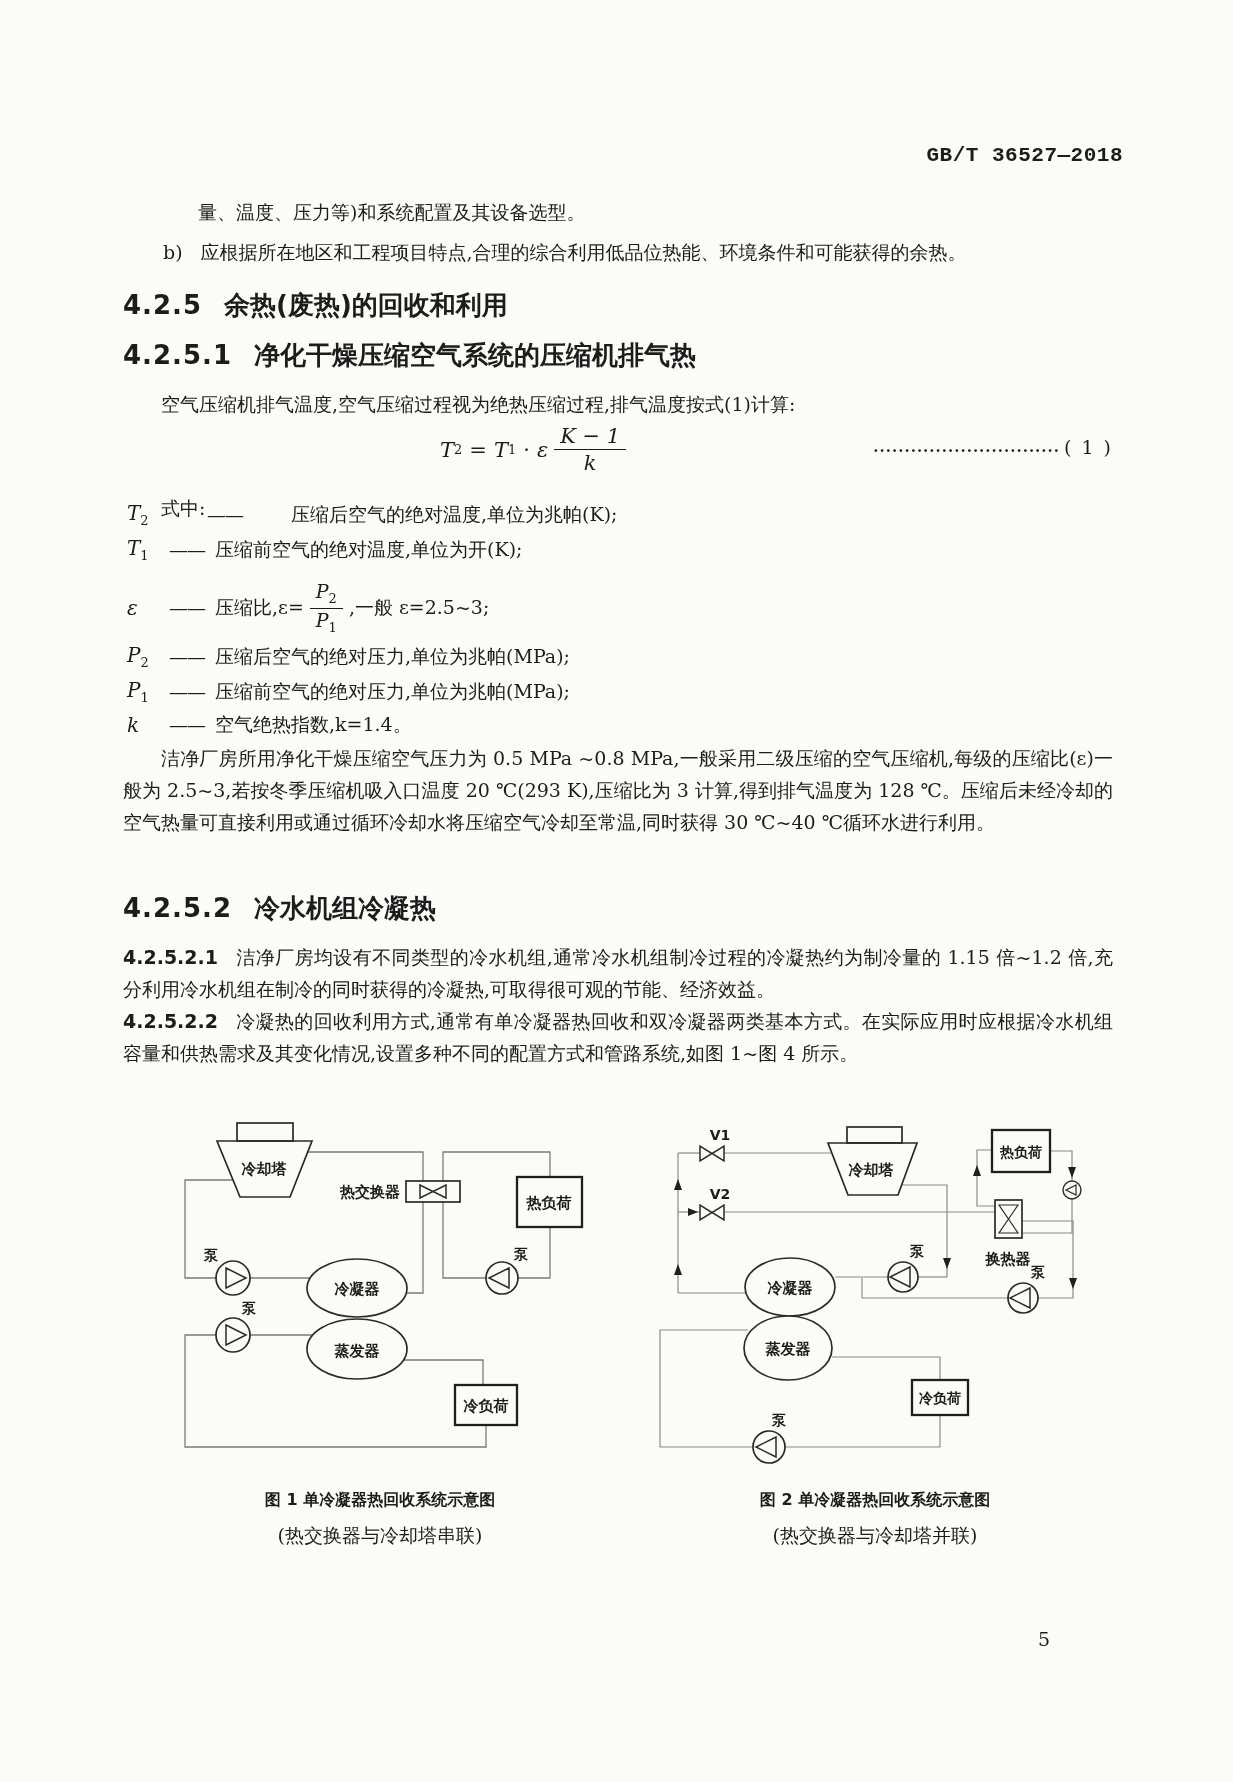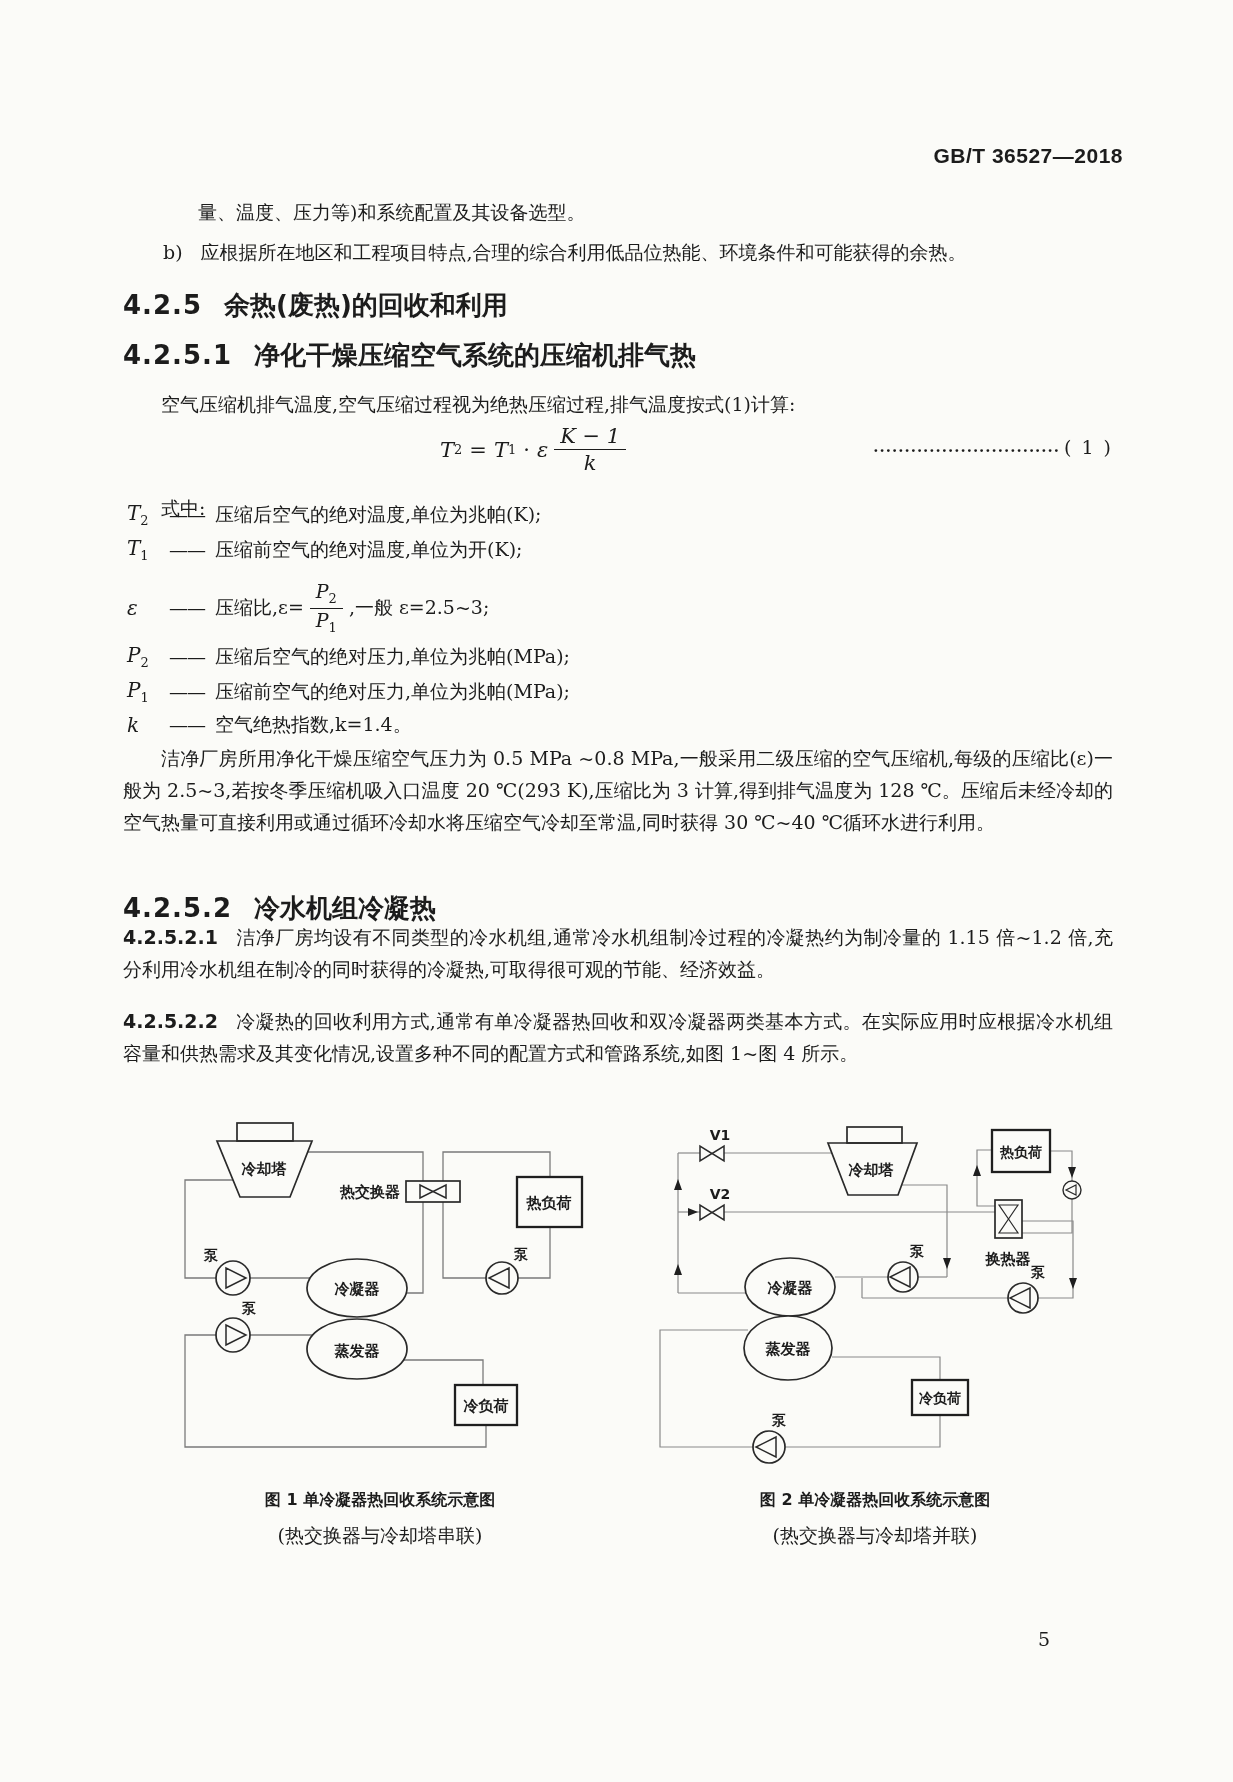--- a/index.html
+++ b/index.html
@@ -6,57 +6,57 @@
   body{
     width:1233px;height:1782px;position:relative;
     background:#fbfbf8;
     font-family:"DejaVu Serif", serif;
     color:#1c1c1c;
     overflow:hidden;
   }
   .abs{position:absolute;}
   .doc-header{
     top:144px;right:110px;
-    font-family:Liberation Sans, sans-serif;
+    font-family:Liberation Mono, monospace;
     font-weight:bold;font-size:21px;letter-spacing:0.5px;
   }
   .bodytext{font-size:19px;line-height:32px;}
   .carry{top:196px;left:198px;}
   .item-b{top:236px;left:163px;width:950px;}
   .item-b .marker{margin-right:18px;}
   .heading{
     font-family:"DejaVu Sans", sans-serif;font-weight:bold;font-size:26px;
     left:123px;
   }
   .heading .num{margin-right:22px;letter-spacing:1px;}
   .h425{top:288px;}
   .h4251{top:338px;}
   .h4252{top:891px;}
   .para{left:123px;width:990px;text-align:justify;font-size:19px;line-height:32px;}
   .indent2{text-indent:2em;}
   .p-intro{top:388px;}
   .p-comp{top:742px;}
-  .p42521{top:921px;}
+  .p42521{top:941px;}
   .p42522{top:1005px;}
   .clause-num{font-family:"DejaVu Sans", sans-serif;font-weight:bold;margin-right:18px;white-space:nowrap;}
   .where{top:492px;left:123px;text-indent:2em;font-size:19px;}
   
   .formula-row{top:424px;left:440px;font-size:21px;display:flex;align-items:center;}
   .var{font-style:italic;font-family:"DejaVu Serif", serif;}
   sub.vs{font-size:13px;}
   .frac{display:inline-flex;flex-direction:column;align-items:center;margin:0 6px;vertical-align:middle;line-height:1.15;}
   .frac .num{border-bottom:1.6px solid #1c1c1c;padding:0 6px 1px 6px;}
   .frac .den{padding-top:1px;}
   .dots-row{top:436px;left:740px;width:373px;display:flex;align-items:center;justify-content:flex-end;font-size:15px;font-weight:bold;letter-spacing:1px;white-space:nowrap;}
   .dots-row .eqno{font-size:19px;font-weight:normal;margin-left:4px;letter-spacing:2px;}
   
   .defrow{left:127px;width:986px;display:flex;align-items:center;font-size:19px;}
   .defrow .sym{width:42px;font-size:20px;}
   .defrow .dash{margin-right:10px;letter-spacing:-1px;white-space:nowrap;}
-  .d-t2{top:501px;}
+  .d-t2{top:501px;gap:38px;}
   .d-t1{top:536px;}
   .d-eps{top:580px;height:56px;}
   .d-p2{top:643px;}
   .d-p1{top:678px;}
   .d-k{top:712px;}
   
   svg text{font-family:"DejaVu Sans", sans-serif;font-weight:600;fill:#1c1c1c;}
   .pipe{fill:none;stroke:#7a7a7a;stroke-width:1.3px;}
   .pipe2{fill:none;stroke:#8a8a8a;stroke-width:1.2px;}
   .equip{fill:none;stroke:#2a2a2a;stroke-width:1.7px;}

